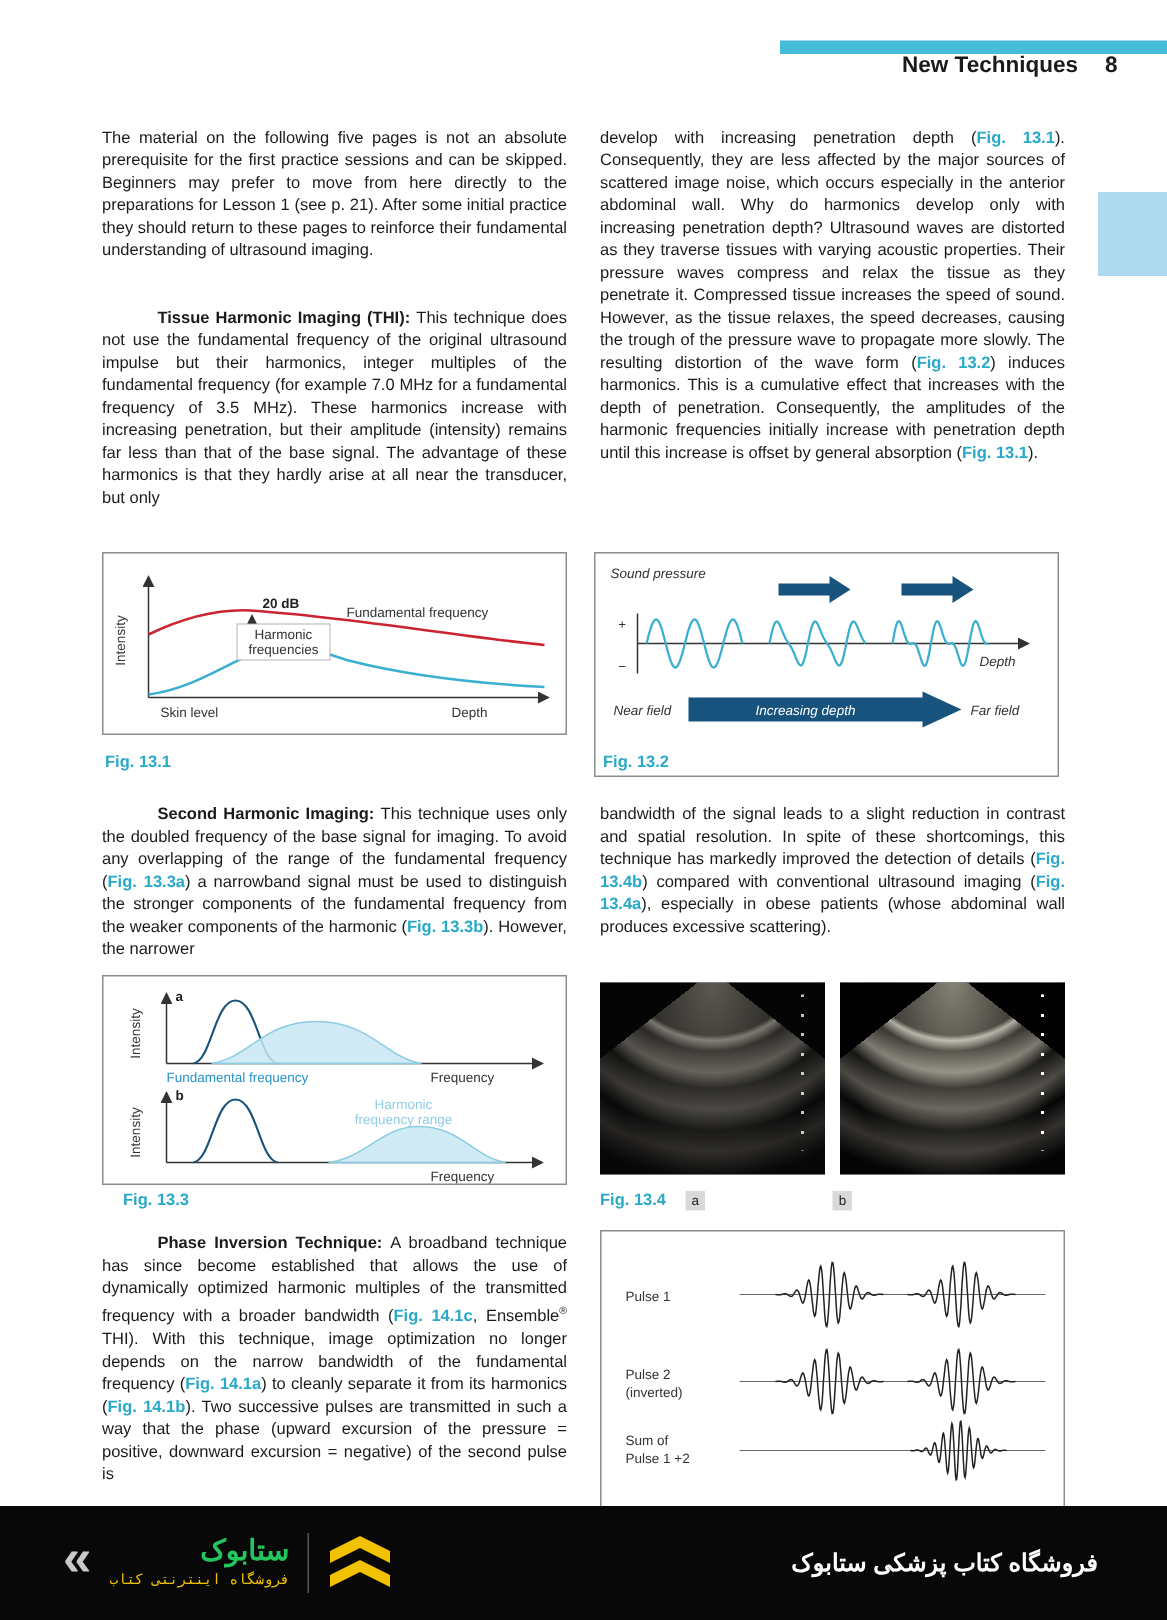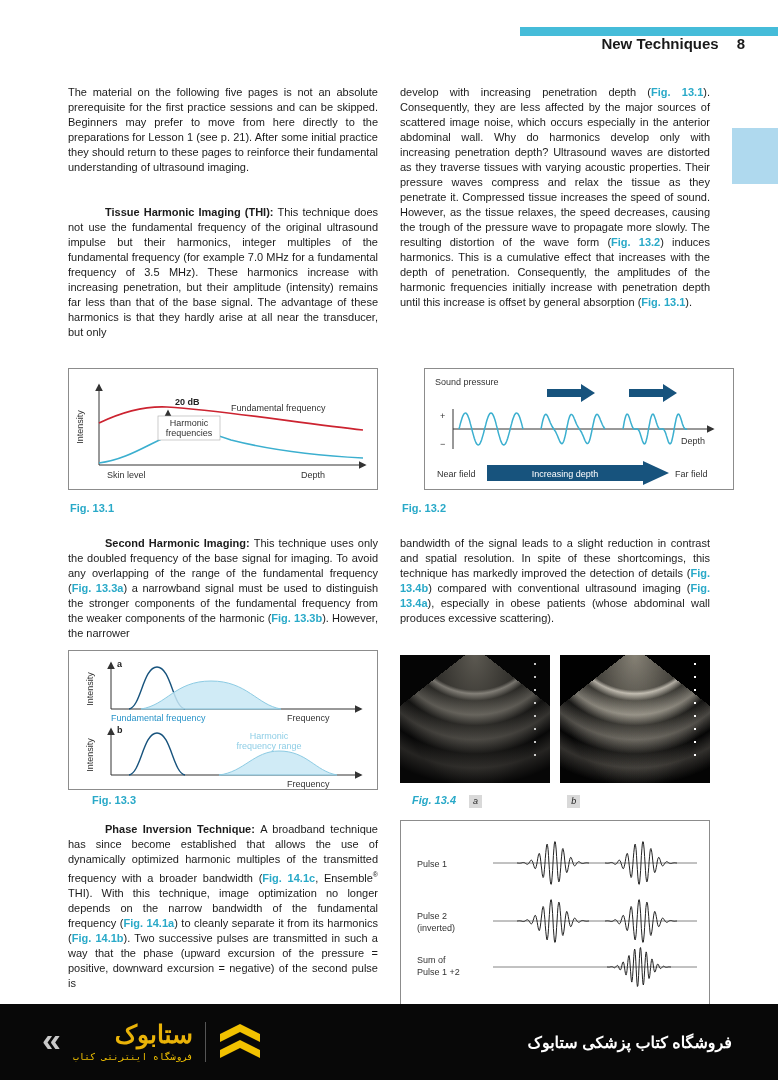--- a/index.html
+++ b/index.html
@@ -56,21 +56,21 @@
   .us .dots{position:absolute;right:14px;top:8px;width:2px;height:104px;opacity:.85;
       background:repeating-linear-gradient(rgba(255,255,255,.9) 0 2px, transparent 2px 13px);}
   .us-b{filter:brightness(1.45) contrast(1.05);}
 
   
   .footer{position:absolute;left:0;top:1004px;width:778px;height:76px;background:#080808;
           display:flex;align-items:center;justify-content:space-between;
           padding:0 46px 0 42px;box-sizing:border-box;}
   .footer-logo{display:flex;align-items:center;gap:12px;}
   .logo-chev{color:#c9c9c9;font-size:34px;font-weight:bold;line-height:1;margin-top:-6px;}
-  .logo-word{color:#eab308;font-size:25px;font-weight:bold;line-height:1.05;}
+  .logo-word{color:#22c55e;font-size:19px;font-weight:bold;line-height:1.05;}
   .logo-sub{color:var(--footer-accent);font-size:9.5px;margin-top:3px;font-family:Liberation Mono, monospace;}
   .logo-divider{width:1px;height:40px;background:#555;}
   .footer-right{text-align:right;}
   .footer-title{color:#ffffff;font-size:16px;font-weight:bold;}
   .footer-url{color:#ffffff;font-size:16px;font-weight:bold;letter-spacing:6px;margin-top:7px;}
 </style>
 </head>
 <body>
 
 <svg width="0" height="0" style="position:absolute">
@@ -109,21 +109,21 @@
       <text class="figtext" x="162" y="42">Fundamental frequency</text>
       <rect x="89" y="47" width="62" height="24" fill="#ffffff" stroke="#aaaaaa" stroke-width="0.6"></rect>
       <text class="figtext" x="120" y="57" text-anchor="middle">Harmonic</text>
       <text class="figtext" x="120" y="67" text-anchor="middle">frequencies</text>
       <text class="figtext" x="38" y="109">Skin level</text>
       <text class="figtext" x="232" y="109">Depth</text>
     </svg>
   </div>
   <div class="fig-label" style="left:70px;top:502px;">Fig. 13.1</div>
 
-  <div class="figbox" style="left:424px;top:368px;height:122px;">
+  <div class="figbox" style="left:396px;top:368px;height:150px;font-style:italic;">
     <svg viewBox="0 0 308 120" width="308" height="120">
       <text class="figtext" x="10" y="16">Sound pressure</text>
       <line class="ax" x1="28" y1="40" x2="28" y2="80"></line>
       <line class="ax" x1="28" y1="60" x2="288" y2="60" marker-end="url(#arr)"></line>
       <text class="figtext" x="15" y="50">+</text>
       <text class="figtext" x="15" y="78">−</text>
       <text class="figtext" x="256" y="75">Depth</text>
       <path id="f2w0" class="wave" d="M34.0,60.0L34.7,57.4L35.3,54.9L36.0,52.5L36.7,50.3L37.3,48.3L38.0,46.7L38.7,45.4L39.3,44.5L40.0,44.1L40.7,44.0L41.3,44.4L42.0,45.2L42.7,46.4L43.3,48.0L44.0,49.8L44.7,52.0L45.3,54.4L46.0,56.9L46.7,59.5L47.3,62.1L48.0,64.6L48.7,67.1L49.3,69.3L50.0,71.3L50.7,73.0L51.3,74.3L52.0,75.3L52.7,75.9L53.3,76.0L54.0,75.7L54.7,75.0L55.3,73.9L56.0,72.4L56.7,70.5L57.3,68.4L58.0,66.1L58.7,63.6L59.3,61.0L60.0,58.4L60.7,55.9L61.3,53.4L62.0,51.1L62.7,49.1L63.3,47.3L64.0,45.9L64.7,44.8L65.3,44.2L66.0,44.0L66.7,44.2L67.3,44.8L68.0,45.9L68.7,47.3L69.3,49.1L70.0,51.1L70.7,53.4L71.3,55.9L72.0,58.4L72.7,61.0L73.3,63.6L74.0,66.1L74.7,68.4L75.3,70.5L76.0,72.4L76.7,73.9L77.3,75.0L78.0,75.7L78.7,76.0L79.3,75.9L80.0,75.3L80.7,74.3L81.3,73.0L82.0,71.3L82.7,69.3L83.3,67.1L84.0,64.6L84.7,62.1L85.3,59.5L86.0,56.9L86.7,54.4L87.3,52.0L88.0,49.8L88.7,48.0L89.3,46.4L90.0,45.2L90.7,44.4L91.3,44.0L92.0,44.1L92.7,44.5L93.3,45.4L94.0,46.7L94.7,48.3L95.3,50.3L96.0,52.5L96.7,54.9L97.3,57.4L98.0,60.0"></path>
       <path id="f2w1" class="wave" d="M116.0,60.0L116.7,56.7L117.3,53.6L118.0,50.8L118.7,48.5L119.3,46.8L120.0,45.8L120.7,45.3L121.3,45.5L122.0,46.2L122.7,47.4L123.3,48.8L124.0,50.4L124.7,52.1L125.3,53.7L126.0,55.2L126.7,56.6L127.3,57.8L128.0,58.8L128.7,59.8L129.3,60.8L130.0,61.8L130.7,62.9L131.3,64.2L132.0,65.7L132.7,67.2L133.3,68.9L134.0,70.5L134.7,72.1L135.3,73.3L136.0,74.2L136.7,74.7L137.3,74.5L138.0,73.7L138.7,72.2L139.3,70.2L140.0,67.6L140.7,64.6L141.3,61.3L142.0,58.0L142.7,54.8L143.3,51.9L144.0,49.4L144.7,47.4L145.3,46.1L146.0,45.4L146.7,45.4L147.3,45.9L148.0,46.9L148.7,48.2L149.3,49.8L150.0,51.4L150.7,53.1L151.3,54.6L152.0,56.0L152.7,57.3L153.3,58.4L154.0,59.4L154.7,60.4L155.3,61.4L156.0,62.5L156.7,63.7L157.3,65.1L158.0,66.6L158.7,68.2L159.3,69.9L160.0,71.5L160.7,72.9L161.3,73.9L162.0,74.6L162.7,74.6L163.3,74.1L164.0,72.9L164.7,71.1L165.3,68.7L166.0,65.8L166.7,62.6L167.3,59.3L168.0,56.1L168.7,53.0L169.3,50.3L170.0,48.1L170.7,46.6L171.3,45.6L172.0,45.3L172.7,45.6L173.3,46.4L174.0,47.7L174.7,49.1L175.3,50.8L176.0,52.4L176.7,54.0L177.3,55.5L178.0,56.8L178.7,58.0L179.3,59.0L180.0,60.0"></path>
       <path id="f2w2" class="wave" d="M198.0,60.0L198.7,56.2L199.3,52.7L200.0,49.7L200.7,47.3L201.3,45.8L202.0,45.1L202.7,45.3L203.3,46.2L204.0,47.8L204.7,49.7L205.3,51.9L206.0,54.1L206.7,56.0L207.3,57.7L208.0,58.9L208.7,59.7L209.3,60.1L210.0,60.2L210.7,60.0L211.3,59.9L212.0,59.8L212.7,60.1L213.3,60.7L214.0,61.7L214.7,63.2L215.3,65.1L216.0,67.2L216.7,69.4L217.3,71.5L218.0,73.2L218.7,74.4L219.3,74.9L220.0,74.6L220.7,73.4L221.3,71.3L222.0,68.6L222.7,65.2L223.3,61.5L224.0,57.7L224.7,54.1L225.3,50.8L226.0,48.2L226.7,46.3L227.3,45.3L228.0,45.1L228.7,45.8L229.3,47.1L230.0,48.9L230.7,51.0L231.3,53.2L232.0,55.3L232.7,57.1L233.3,58.5L234.0,59.5L234.7,60.0L235.3,60.2L236.0,60.1L236.7,59.9L237.3,59.8L238.0,59.9L238.7,60.4L239.3,61.3L240.0,62.6L240.7,64.3L241.3,66.4L242.0,68.6L242.7,70.7L243.3,72.6L244.0,74.0L244.7,74.8L245.3,74.8L246.0,74.0L246.7,72.3L247.3,69.8L248.0,66.6L248.7,63.0L249.3,59.2L250.0,55.5L250.7,52.1L251.3,49.2L252.0,47.0L252.7,45.6L253.3,45.1L254.0,45.4L254.7,46.5L255.3,48.1L256.0,50.1L256.7,52.3L257.3,54.5L258.0,56.4L258.7,58.0L259.3,59.1L260.0,59.8L260.7,60.1L261.3,60.2L262.0,60.0"></path>
@@ -153,35 +153,35 @@
       <line class="ax" x1="42" y1="124" x2="292" y2="124" marker-end="url(#arr)"></line>
       <text class="figtext figtext-b" x="48" y="82">b</text>
       <text class="figtext" transform="rotate(-90 24 104)" x="24" y="104" text-anchor="middle">Intensity</text>
       <path class="bell-dark" d="M60,124 C72,122 74,82 88,82 C102,82 104,122 116,124"></path>
       <path class="bell-light" d="M150,124 C175,121 185,100 210,100 C238,100 246,120 268,124 Z"></path>
       <text class="figtext figtext-cyan" x="200" y="88" text-anchor="middle">Harmonic</text>
       <text class="figtext figtext-cyan" x="200" y="98" text-anchor="middle">frequency range</text>
       <text class="figtext" x="218" y="136">Frequency</text>
     </svg>
   </div>
-  <div class="fig-label" style="left:92px;top:794px;text-align:center;">Fig. 13.3</div>
+  <div class="fig-label" style="left:82px;top:794px;text-align:center;">Fig. 13.3</div>
 
   <div class="fig4-wrap">
     <div class="us" style="left:0;">
       <div class="fan"></div>
       <div class="mask"></div>
       <div class="dots"></div>
     </div>
     <div class="us us-b" style="left:160px;">
       <div class="fan"></div>
       <div class="mask"></div>
       <div class="dots"></div>
     </div>
   </div>
-  <div class="fig-label" style="left:412px;top:794px;font-style:italic;">
+  <div class="fig-label" style="left:400px;top:794px;">
     <span>Fig. 13.4</span>
     <span class="marker-box" style="margin-left:10px;">a</span>
     <span class="marker-box" style="margin-left:82px;">b</span>
   </div>
 
   <div class="figbox" style="left:400px;top:820px;height:224px;">
     <svg viewBox="0 0 308 170" width="308" height="170">
       <text class="figtext" x="16" y="46">Pulse 1</text>
       <text class="figtext" x="16" y="98">Pulse 2</text>
       <text class="figtext" x="16" y="110">(inverted)</text>

